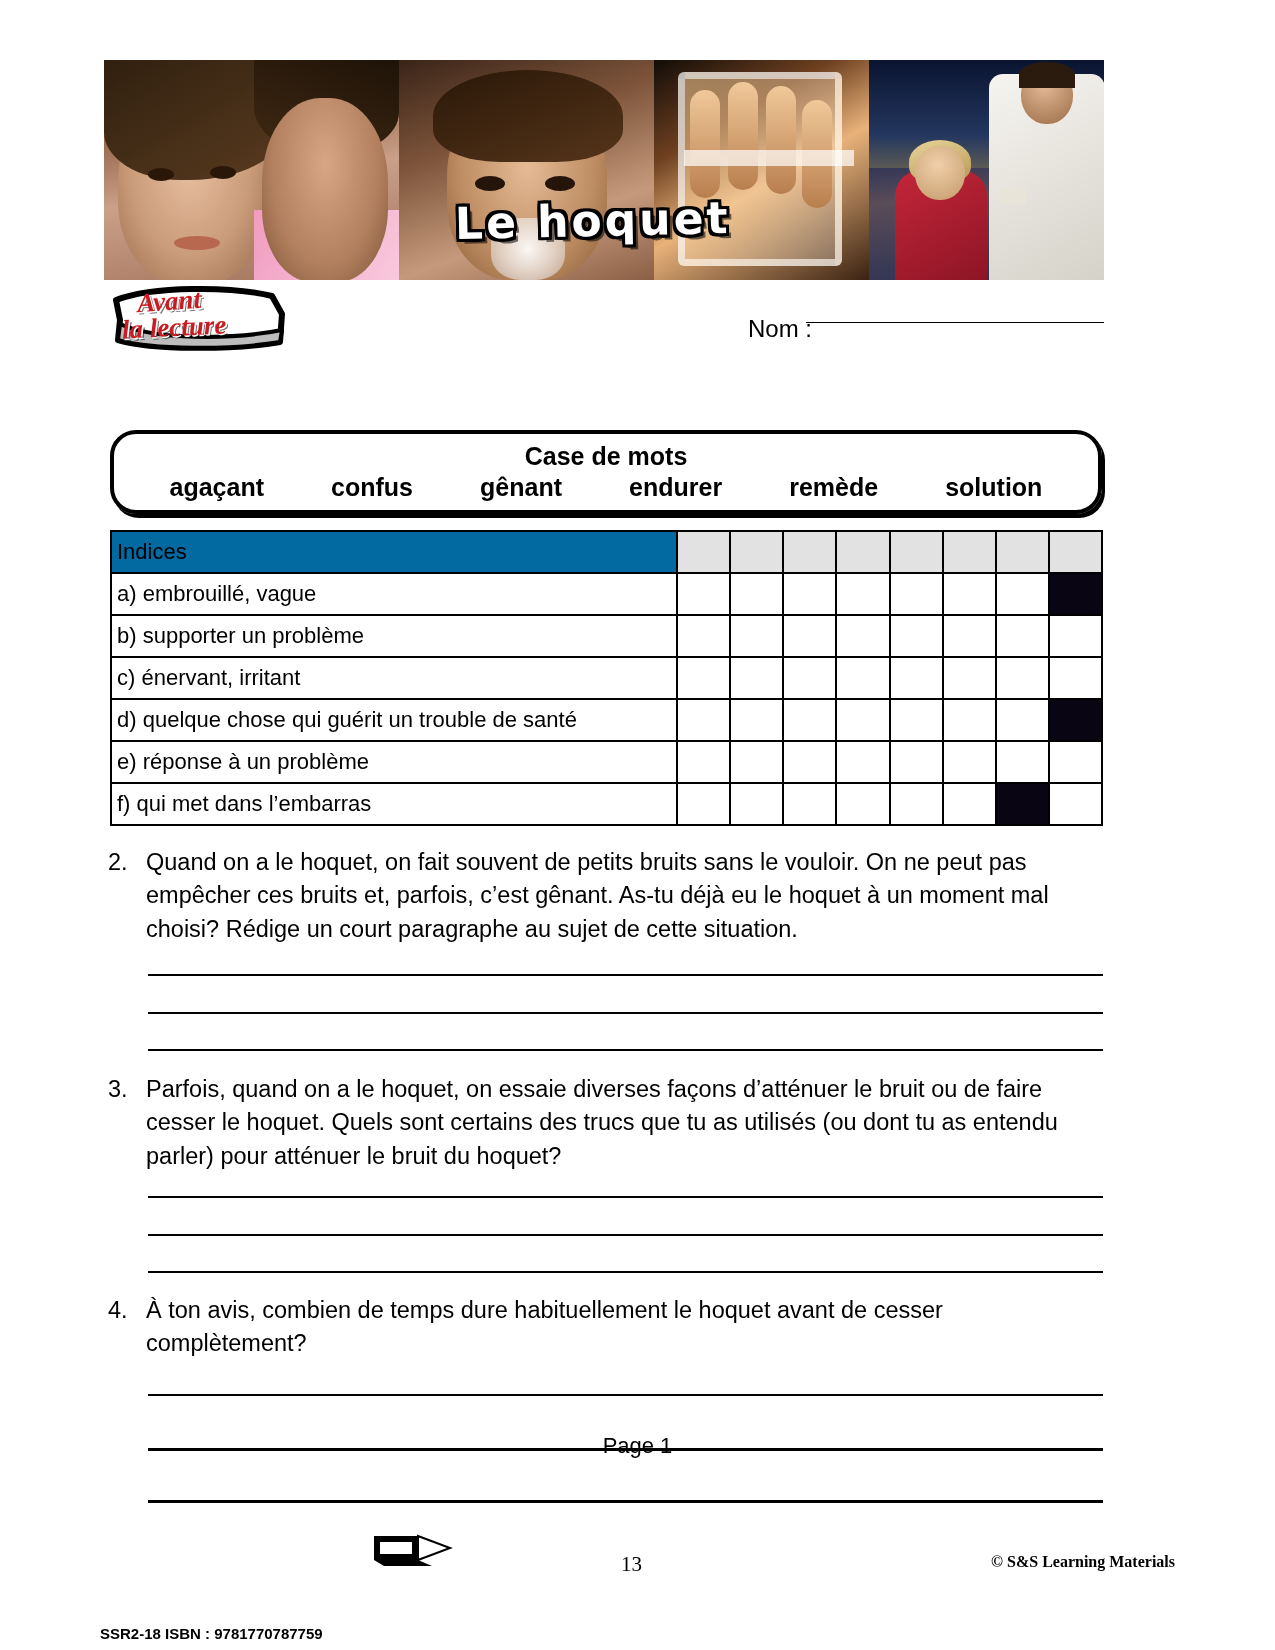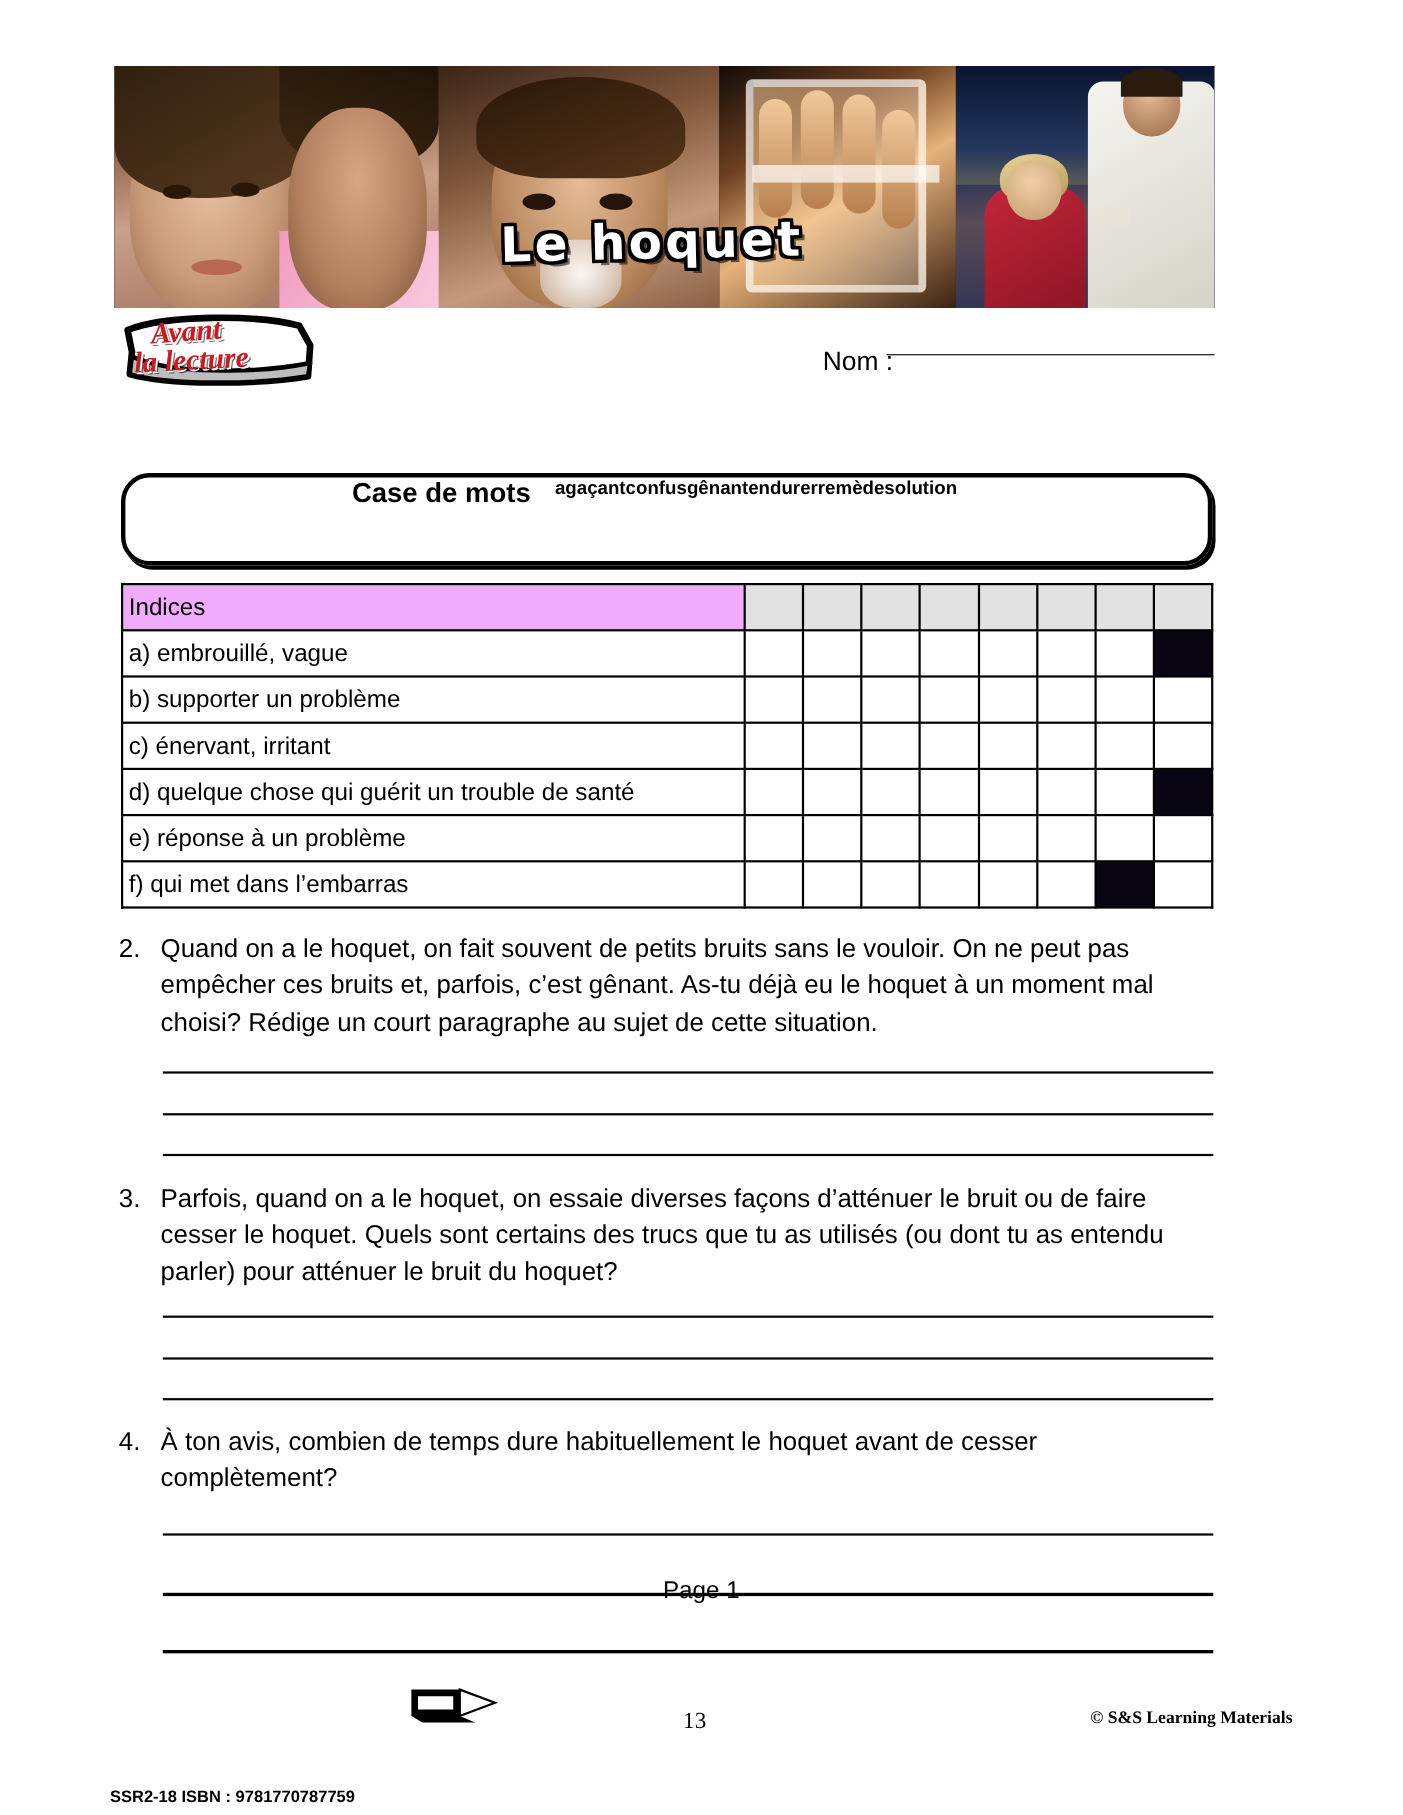--- a/index.html
+++ b/index.html
@@ -113,30 +113,30 @@
   
   .q1{position:absolute;left:108px;top:390px;width:990px;font-size:23px;line-height:1.25;}
   .q1 .num{font-weight:bold;}
   .q1 .strong{font-weight:bold;}
 
   
   .wordbox{
     position:absolute;left:110px;top:430px;width:992px;height:84px;
     border:4px solid #000;border-radius:26px;box-sizing:border-box;
     box-shadow:3px 4px 0 #000;
-    display:flex;flex-direction:row;justify-content:center;
+    display:flex;flex-direction:column;justify-content:center;
   }
   .wordbox .wbtitle{text-align:center;font-weight:bold;font-size:25px;margin-bottom:2px;}
-  .wordbox .wbwords{display:flex;justify-content:space-around;font-weight:bold;font-size:17px;padding:0 22px;}
+  .wordbox .wbwords{display:flex;justify-content:space-around;font-weight:bold;font-size:25px;padding:0 22px;}
 
   
   .grid{position:absolute;left:110px;top:530px;width:993px;border-collapse:collapse;}
   .grid td,.grid th{border:2.4px solid #000;padding:0;box-sizing:border-box;}
   .grid .hdr{
-    background:#f0abfc;height:35px;font-weight:bold;font-size:25px;text-align:center;
+    background:#0369a1;height:35px;font-weight:bold;font-size:25px;text-align:center;
   }
   .grid .cluecell{
     width:565px;height:42px;font-size:22px;text-align:left;padding-left:5px;
     white-space:nowrap;font-weight:normal;
   }
   .grid .box{width:53px;height:42px;background:#fff;}
   .grid .black{background:#0a0512;}
 
   
   .qblock{position:absolute;font-size:23.5px;line-height:1.42;width:960px;left:108px;}

